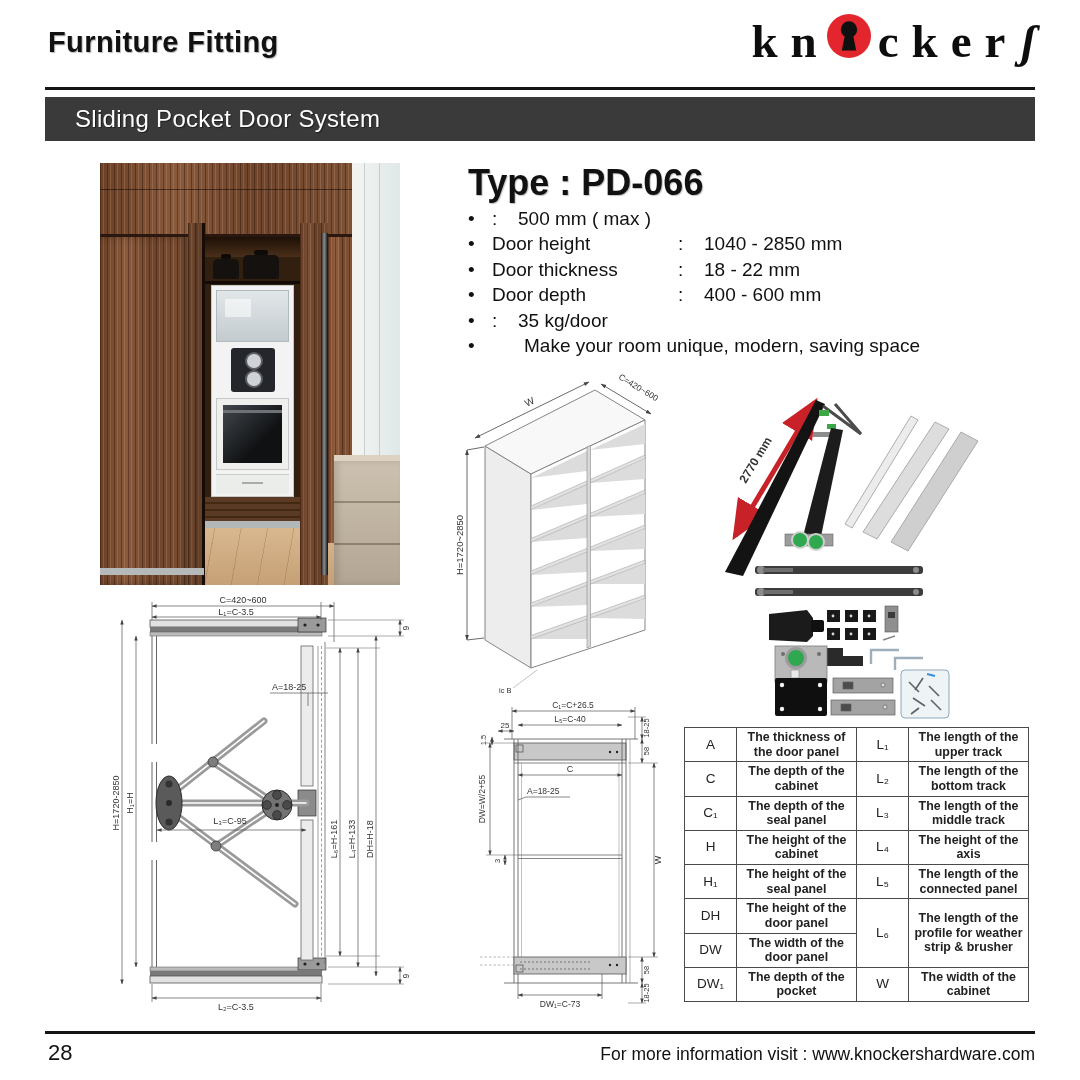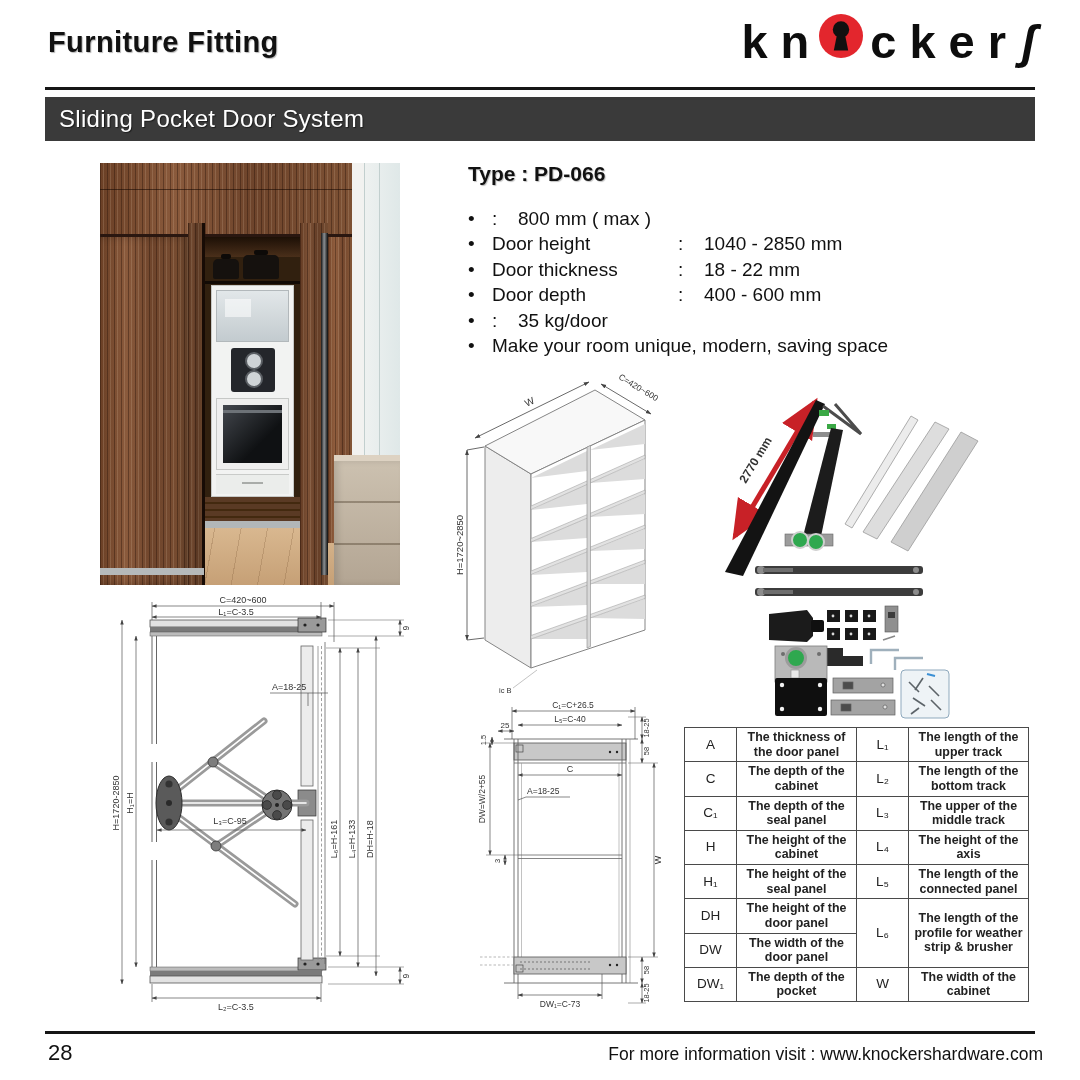--- a/index.html
+++ b/index.html
@@ -12,61 +12,61 @@
   
   .page-title {
     position:absolute; left:48px; top:26px;
     font-size:29px; font-weight:bold; letter-spacing:.4px;
     text-shadow:1px 1px 1px rgba(0,0,0,.28);
     text-align:right;
   }
   .logo {
     position:absolute; right:44px; top:12px; height:58px;
     display:flex; align-items:center;
-    font-family:Liberation Sans, sans-serif; font-weight:bold;
+    font-family:Liberation Serif, serif; font-weight:bold;
     font-size:47px; letter-spacing:13px; color:#0d0d0d;
   }
   .logo .kh { display:inline-block; margin:0 6px 0 -4px; }
   .logo .esh { font-style:italic; letter-spacing:0; margin-left:2px; }
   .header-rule { position:absolute; left:45px; right:45px; top:87px; height:3px; background:#151515; }
   .banner {
     position:absolute; left:45px; right:45px; top:97px; height:44px;
     background:#3a3a3a; color:#fff; font-size:24px; line-height:44px;
-    padding-left:14px; letter-spacing:.3px; text-shadow:1px 1px 1px rgba(0,0,0,.5);
+    padding-left:30px; letter-spacing:.3px; text-shadow:1px 1px 1px rgba(0,0,0,.5);
   }
   
   .type-heading {
     position:absolute; left:468px; top:162px;
-    font-size:21px; font-weight:bold; text-shadow:1px 1px 1px rgba(0,0,0,.25);
+    font-size:36px; font-weight:bold; text-shadow:1px 1px 1px rgba(0,0,0,.25);
   }
   .spec-list { position:absolute; left:468px; top:206px; width:560px; list-style:none; }
   .spec-list li { display:flex; font-size:19px; line-height:25.4px; }
   .spec-bullet { width:24px; text-align:left; }
   .spec-label { width:186px; }
   .spec-colon { width:26px; }
   .spec-value { flex:1; }
-  li.sentence .spec-label { width:auto; }
+  li.sentence .spec-label { width:auto;margin-left:32px; }
   
   .iso-svg   { position:absolute; left:447px; top:370px; }
   .parts-svg { position:absolute; left:703px; top:370px; }
   .mech-svg  { position:absolute; left:112px; top:594px; }
   .sect-svg  { position:absolute; left:442px; top:699px; }
   svg text { font-family:"Liberation Sans", sans-serif; fill:#333; }
   
   .legend { position:absolute; left:684px; top:727px; border-collapse:collapse; }
   .legend td {
     border:1.6px solid #4a4a4a; text-align:center; vertical-align:middle;
     font-size:12.4px; line-height:1.18; color:#222; padding:2px 3px;
   }
   .legend td.ab { width:52px; font-size:13.5px; height:32px; }
   .legend td.ds { width:120px;font-weight:bold; }
   
   .footer-rule { position:absolute; left:45px; right:45px; top:1031px; height:3px; background:#151515; }
   .page-number { position:absolute; left:48px; top:1040px; font-size:22px; }
-  .footer-info { position:absolute; right:37px; top:1044px; font-size:17.5px; }
+  .footer-info { position:absolute; right:45px; top:1044px; font-size:17.5px; }
   
   .photo { position:absolute; left:100px; top:163px; width:300px; height:422px; overflow:hidden; background:#f2f2f0; }
   .photo > div { position:absolute; }
   .wood {
     background-color:#7a4e34;
     background-image:
       repeating-linear-gradient(90deg, rgba(35,15,6,.38) 0 1px, rgba(0,0,0,0) 1px 3px, rgba(255,233,205,.14) 3px 4px, rgba(0,0,0,0) 4px 7px),
       linear-gradient(90deg,#6b4026,#8a5a3c 30%,#6e442b 60%,#7d5134);
   }
   .ph-room  { inset:0; background:linear-gradient(180deg,#f5f5f3 0%,#ececе8 55%,#e2ddd4 100%); }
@@ -164,21 +164,21 @@
     <div class="ph-wood-right wood"></div>
     <div class="ph-skirt"></div>
     <div class="ph-drawers"></div>
   </div>
 
   <div class="type-heading">Type : PD-066</div>
   <ul class="spec-list">
     <li>
       <span class="spec-bullet">•</span>
       <span class="spec-colon">:</span>
-      <span class="spec-value">800 mm ( max )</span>
+      <span class="spec-value">500 mm ( max )</span>
     </li>
     <li>
       <span class="spec-bullet">•</span>
       <span class="spec-label">Door height</span>
       <span class="spec-colon">:</span>
       <span class="spec-value">1040 - 2850 mm</span>
     </li>
     <li>
       <span class="spec-bullet">•</span>
       <span class="spec-label">Door thickness</span>
@@ -564,21 +564,21 @@
     <tr>
       <td class="ab">C</td>
       <td class="ds">The depth of the cabinet</td>
       <td class="ab">L₂</td>
       <td class="ds">The length of the bottom track</td>
     </tr>
     <tr>
       <td class="ab">C₁</td>
       <td class="ds">The depth of the seal panel</td>
       <td class="ab">L₃</td>
-      <td class="ds">The upper of the middle track</td>
+      <td class="ds">The length of the middle track</td>
     </tr>
     <tr>
       <td class="ab">H</td>
       <td class="ds">The height of the cabinet</td>
       <td class="ab">L₄</td>
       <td class="ds">The height of the axis</td>
     </tr>
     <tr>
       <td class="ab">H₁</td>
       <td class="ds">The height of the seal panel</td>

